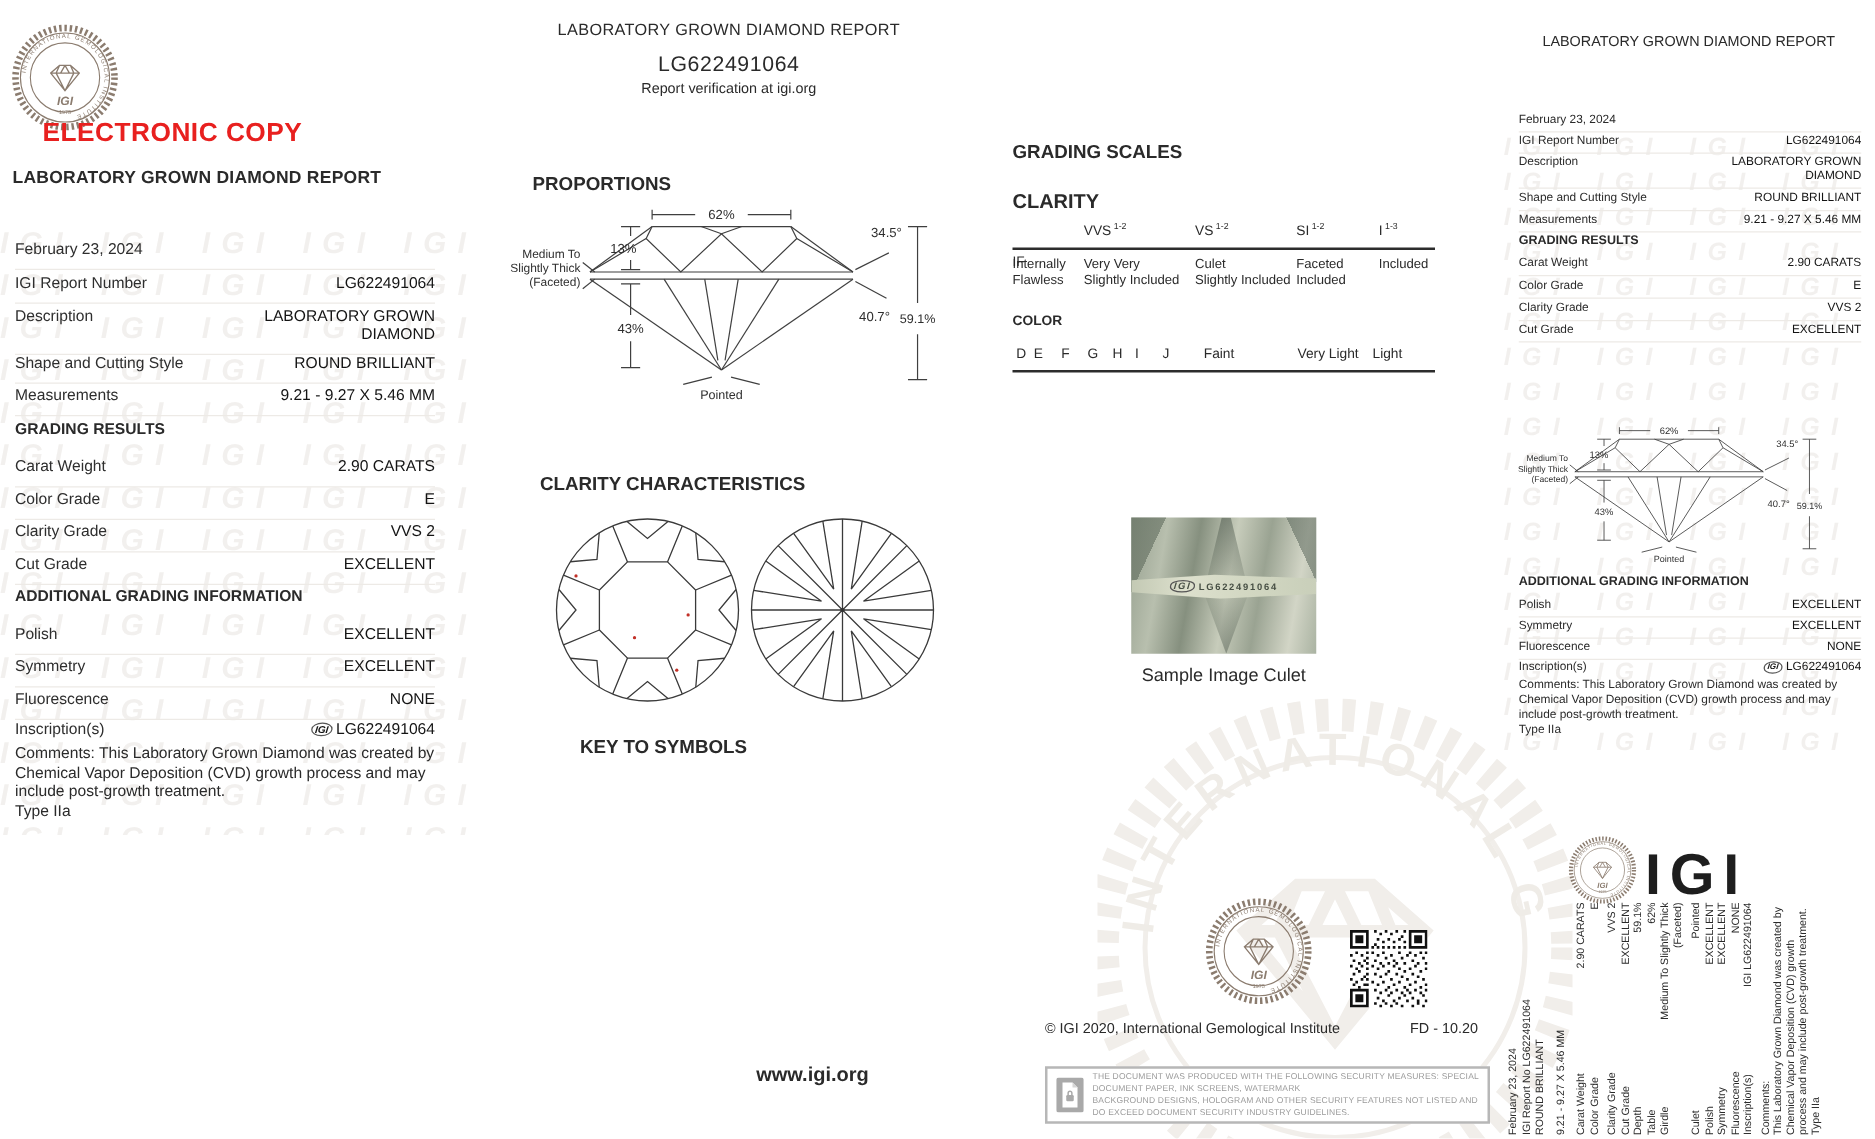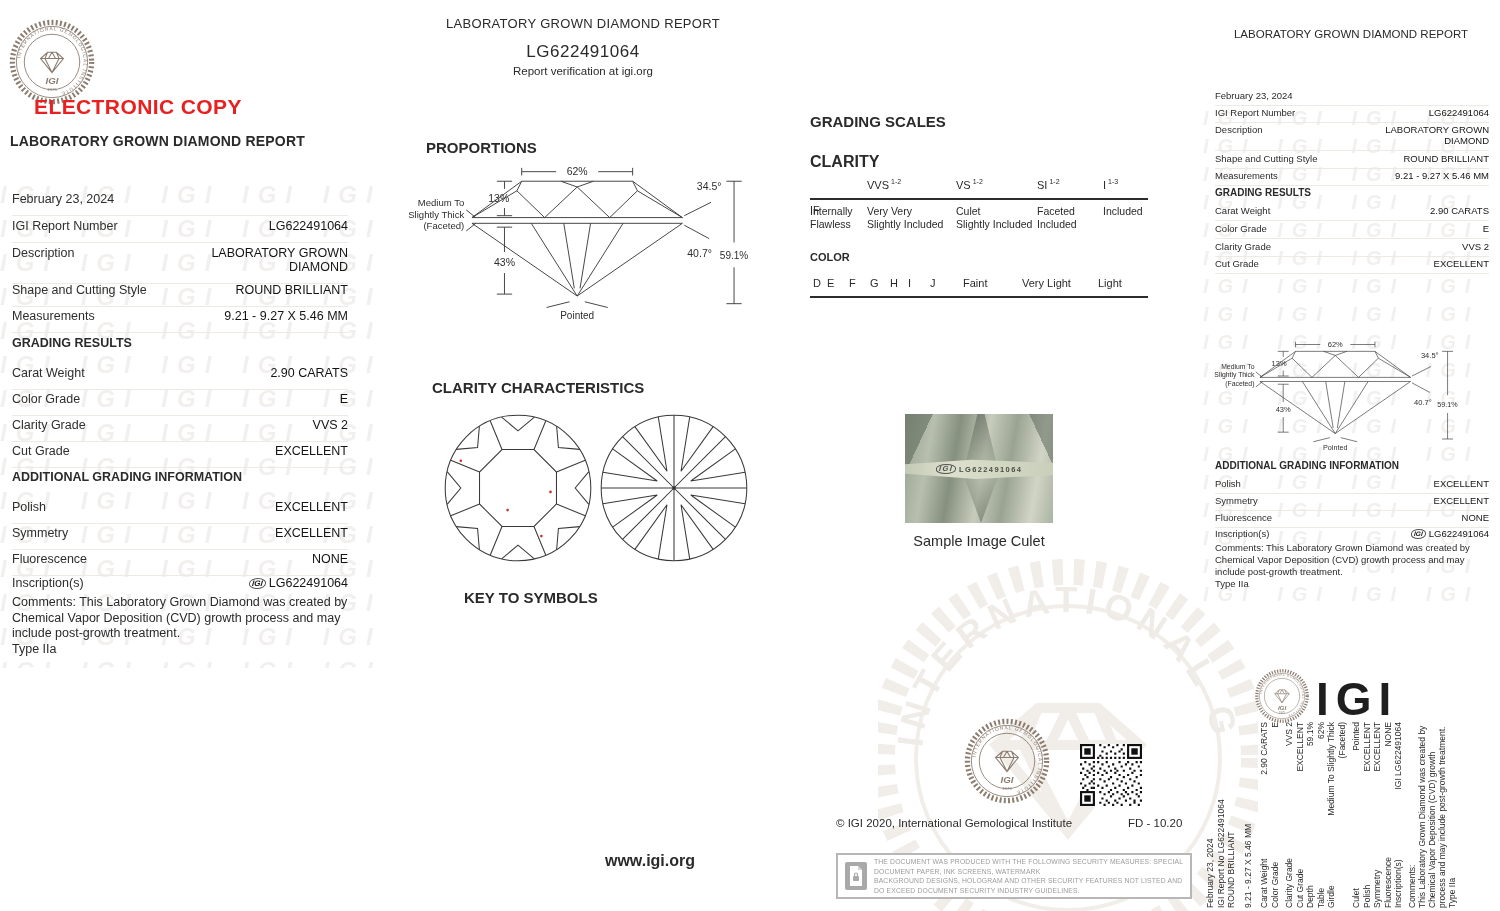--- a/index.html
+++ b/index.html
@@ -305,21 +305,21 @@
   <div class="abs secb" style="left:810px;top:251px;font-size:11px;z-index:2;">COLOR</div>
   <div class="scale" style="left:810px;top:277px;width:338px;height:28px;">
     <span class="g" style="left:3px;">D</span>
     <span class="g" style="left:17px;">E</span>
     <span class="g" style="left:39px;">F</span>
     <span class="g" style="left:60px;">G</span>
     <span class="g" style="left:80px;">H</span>
     <span class="g" style="left:98px;">I</span>
     <span class="g" style="left:120px;">J</span>
     <span class="g" style="left:153px;">Faint</span>
-    <span class="g" style="left:212px;text-align:center;">Very Light</span>
+    <span class="g" style="left:228px;text-align:center;">Very Light</span>
     <span class="g" style="left:288px;">Light</span>
     <div class="thick" style="top:19px;"></div>
   </div>
 
   <div class="sample">
     <div class="facet"></div>
     <div class="girdle">
       <span><span class="igi-mini small">IGI</span><span>LG622491064</span></span>
     </div>
   </div>

